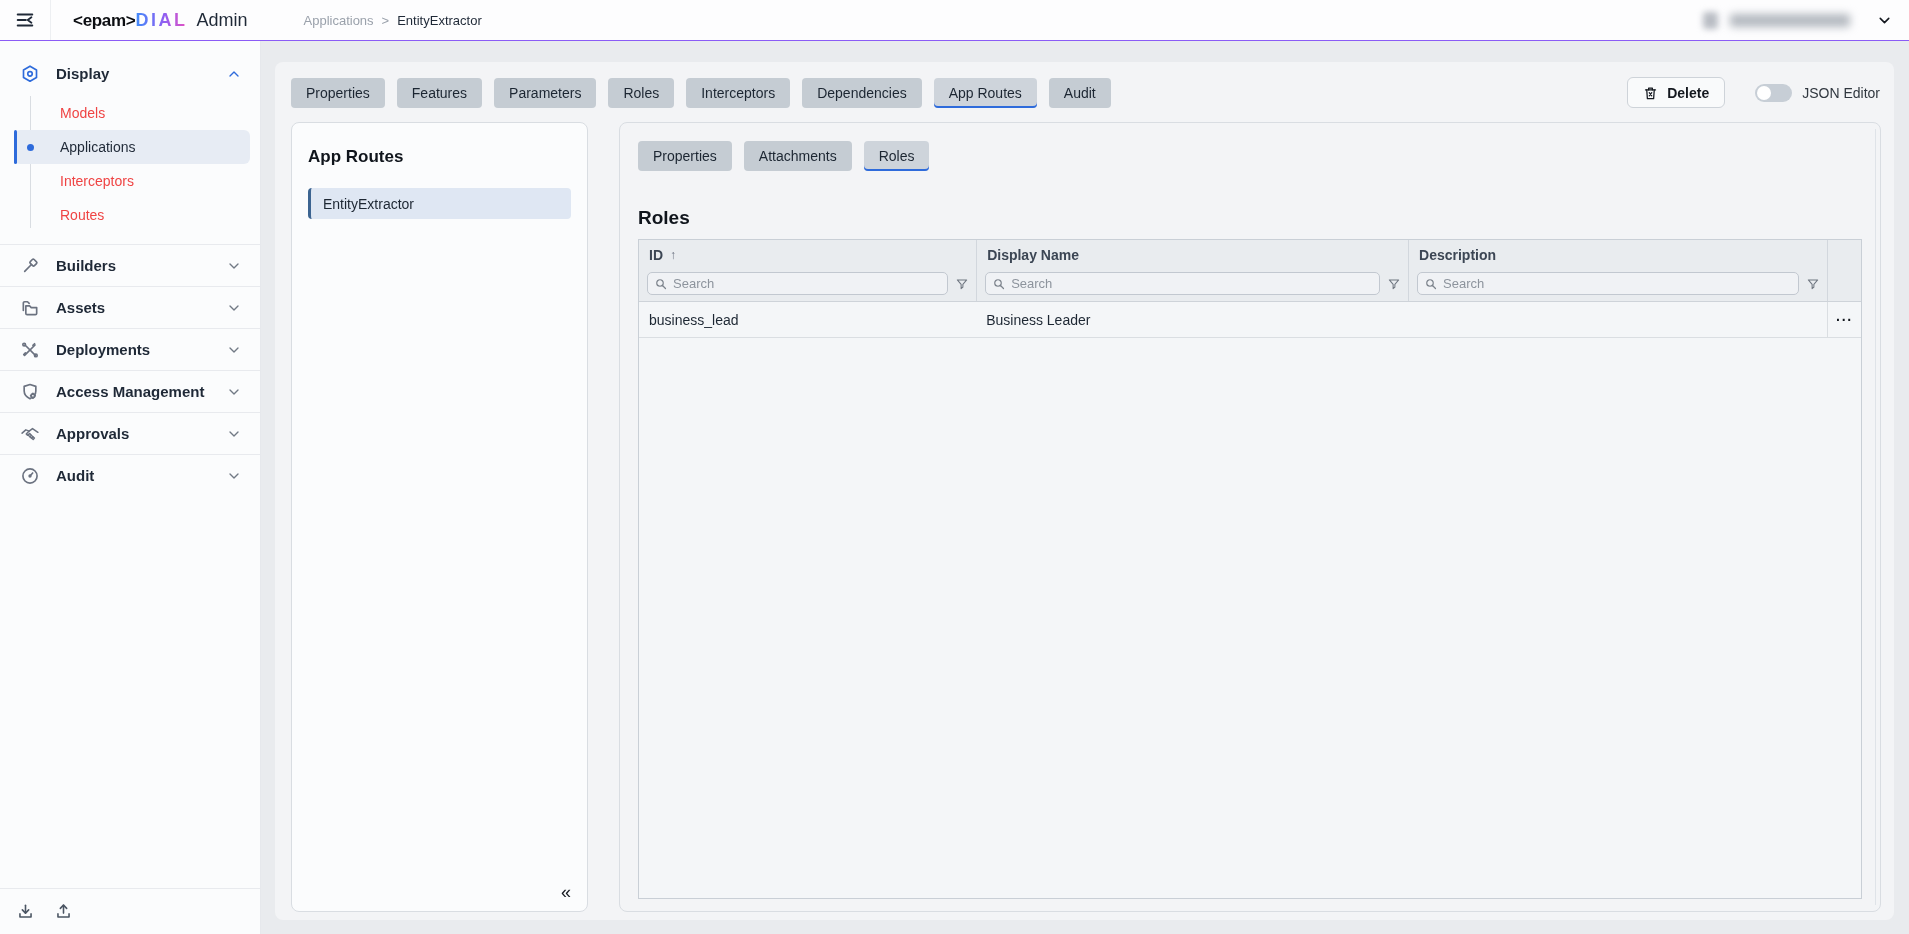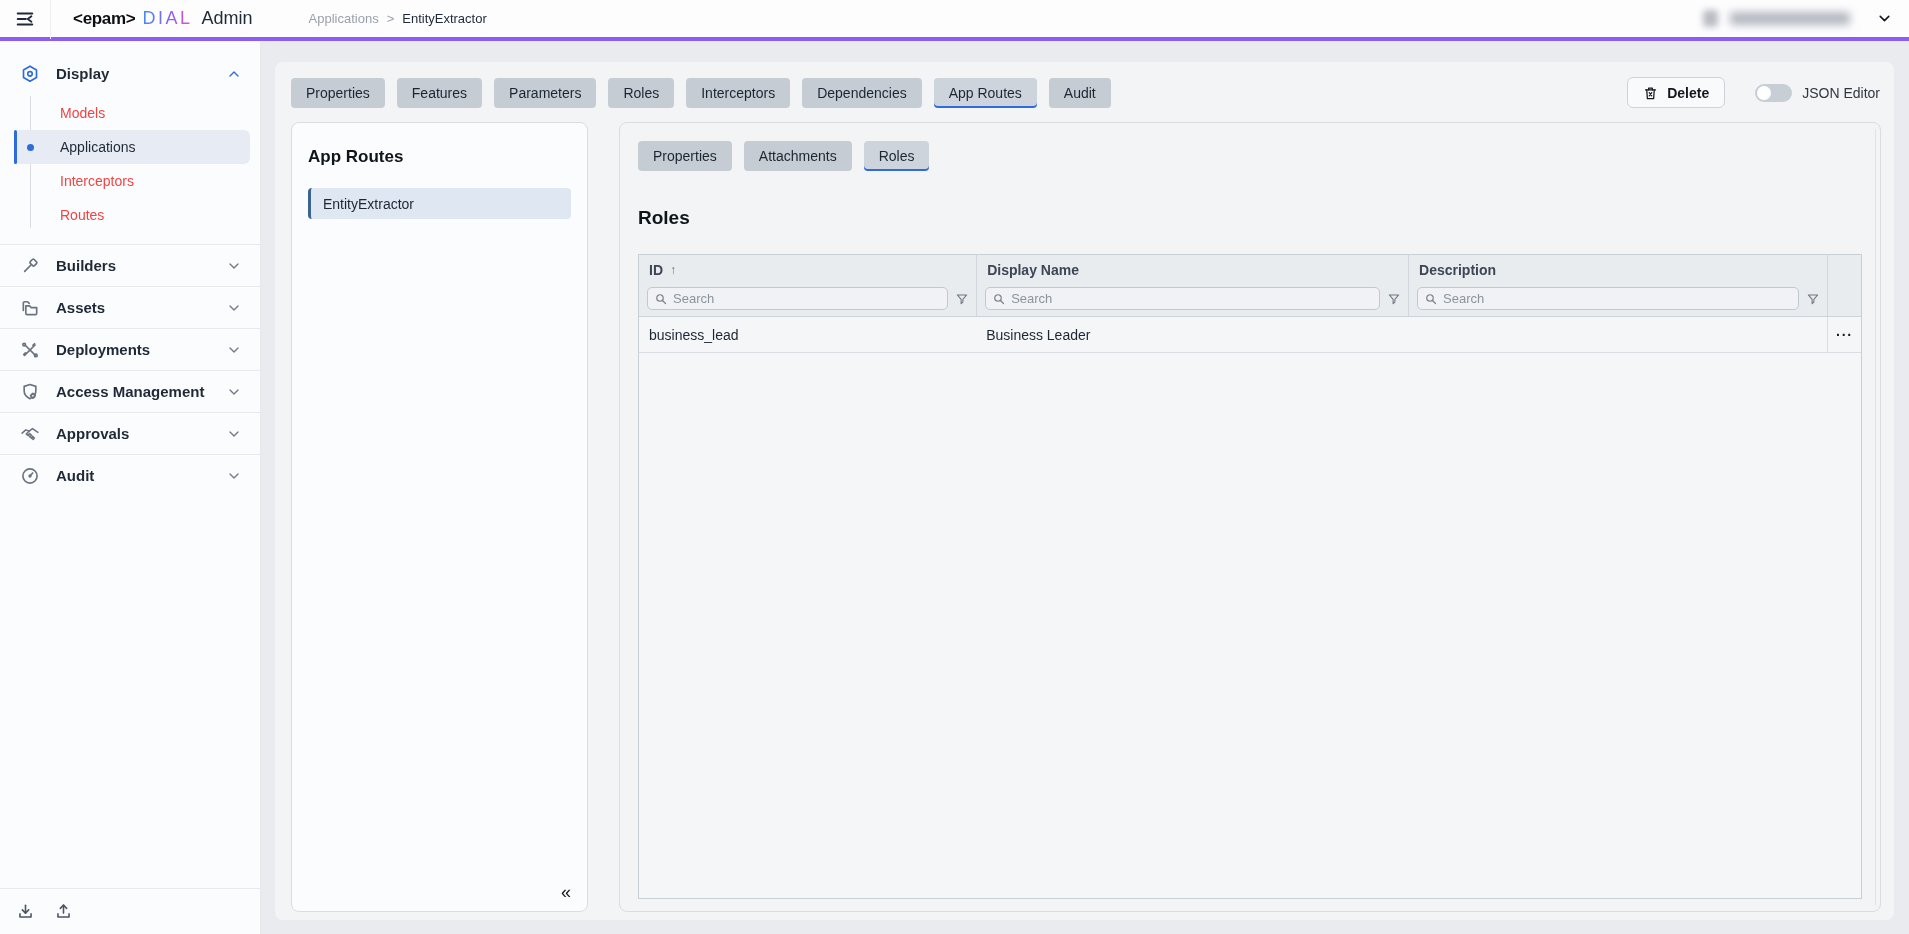--- a/index.html
+++ b/index.html
@@ -1,27 +1,27 @@
 <!DOCTYPE html>
 <html><head>
 <meta charset="utf-8">
 <style>
   * { margin:0; padding:0; box-sizing:border-box; }
   html,body { width:1909px; height:934px; overflow:hidden; background:#e9ebee;
     font-family:"Liberation Sans","DejaVu Sans",sans-serif; color:#1d2733; }
 
   
   .topbar { position:absolute; top:0; left:0; right:0; height:41px; background:#fdfdfe;
-    border-bottom:4px solid #8b5cf6; display:flex; align-items:center; z-index:20; }
+    border-bottom:1px solid #8b5cf6; display:flex; align-items:center; z-index:20; }
   .burger-btn { width:50px; height:40px; background:none; border:0; cursor:pointer;
     display:flex; align-items:center; justify-content:center; }
   .topbar-divider { width:1px; height:40px; background:#edeff2; }
   .logo { display:flex; align-items:baseline; margin-left:22px; white-space:nowrap; }
   .logo-epam { font-weight:800; font-size:17px; color:#0c0e12; letter-spacing:-0.3px; }
-  .logo-dial { font-weight:400; font-size:18px; letter-spacing:2.5px; margin-left:7px;
+  .logo-dial { font-weight:700; font-size:18px; letter-spacing:2.5px; 
     background:linear-gradient(90deg,#3f8cfa 0%,#8e5ff2 55%,#e551c2 100%);
     -webkit-background-clip:text; background-clip:text; color:transparent; }
   .logo-admin { font-size:18px; font-weight:500; color:#1f2937; margin-left:9px; }
   .breadcrumb { margin-left:56px; font-size:13px; display:flex; align-items:center; gap:8px; }
   .bc-parent { color:#9aa1ab; text-decoration:none; cursor:pointer; }
   .bc-sep { color:#9aa1ab; }
   .bc-current { color:#1f2937; font-weight:500; }
   .user-area { margin-left:auto; display:flex; align-items:center; padding-right:16px; cursor:pointer; background:none; border:0; }
   .user-avatar-blur { width:15px; height:17px; background:#b9bdc4; border-radius:3px; filter:blur(3px); }
   .user-name-blur { width:120px; height:13px; background:#b3b8bf; border-radius:3px; filter:blur(4px); margin-left:12px; }
@@ -76,21 +76,21 @@
   .route-item { height:31px; margin-top:21px; background:#dfe7f3; border-radius:4px; display:flex;
     align-items:center; padding-left:12px; border-left:3px solid #3c6491; font-size:14px; color:#1d2733; cursor:pointer; }
   .collapse-btn { position:absolute; bottom:8px; right:16px; background:none; border:0; font-size:18px;
     color:#14181f; cursor:pointer; font-family:inherit; }
 
   .detail-panel { flex:1; border:1px solid #d9dde2; border-radius:8px; padding:18px 18px 12px;
     display:flex; flex-direction:column; position:relative; min-width:0; }
   .detail-scrollbar { position:absolute; top:6px; bottom:6px; right:4px; width:1px; background:#dfe3e8; }
   .detail-heading { font-size:19px; font-weight:700; color:#10151c; margin-top:36px; }
 
-  .roles-table { margin-top:25px; border:1px solid #c9cfd6; flex:1; display:flex; flex-direction:column;
+  .roles-table { margin-top:10px; border:1px solid #c9cfd6; flex:1; display:flex; flex-direction:column;
     background:#f4f6f8; min-height:0; }
   .t-grid { display:grid; grid-template-columns:338fr 433fr 420fr 34px; }
   .t-headwrap { background:#e9ecef; border-bottom:1px solid #ced3d9; }
   .h-row { height:30px; }
   .h-cell { display:flex; align-items:center; padding:0 8px 0 10px; font-size:14px; font-weight:700; color:#3c4654; }
   .h-cell + .h-cell { border-left:1px solid #d2d7dd; }
   .sort-arrow { margin-left:7px; font-size:12px; font-weight:400; color:#6b7280; }
   .f-row { height:31px; }
   .f-cell { display:flex; align-items:center; gap:5px; padding:0 5px 4px 8px; }
   .f-cell + .f-cell { border-left:1px solid #d2d7dd; }

